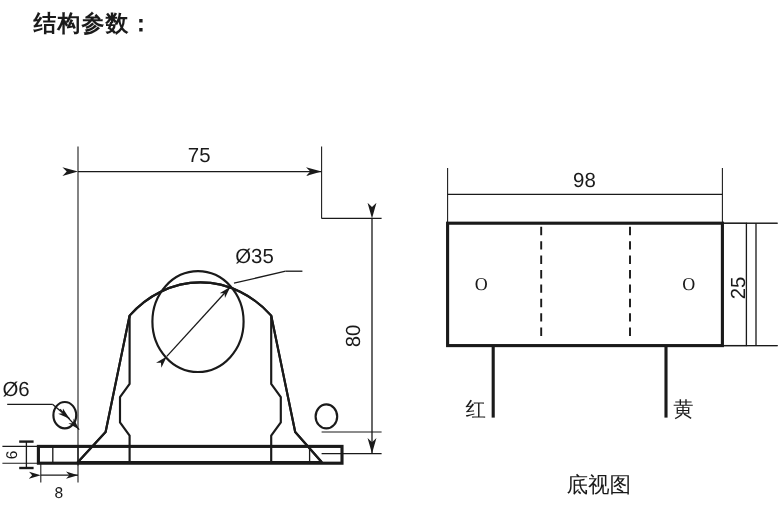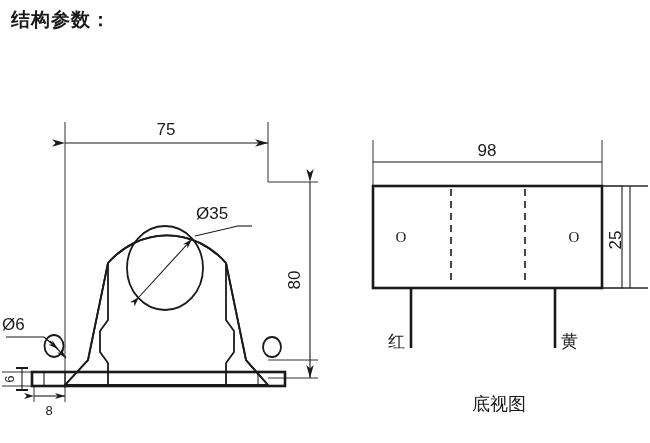--- a/index.html
+++ b/index.html
@@ -10,21 +10,21 @@
   body {
     width: 650px;
     height: 443px;
     position: relative;
     overflow: hidden;
     font-family: "Liberation Sans", "DejaVu Sans", sans-serif;
     color: #1a1a1a;
   }
   #page-title {
     position: absolute;
-    left: 11px;
+    left: 28px;
     top: 7px;
     font-size: 19px;
     font-weight: bold;
     letter-spacing: 1px;
     color: #1a1a1a;
     white-space: nowrap;
   }
   #drawing-canvas {
     position: absolute;
     left: 0;

